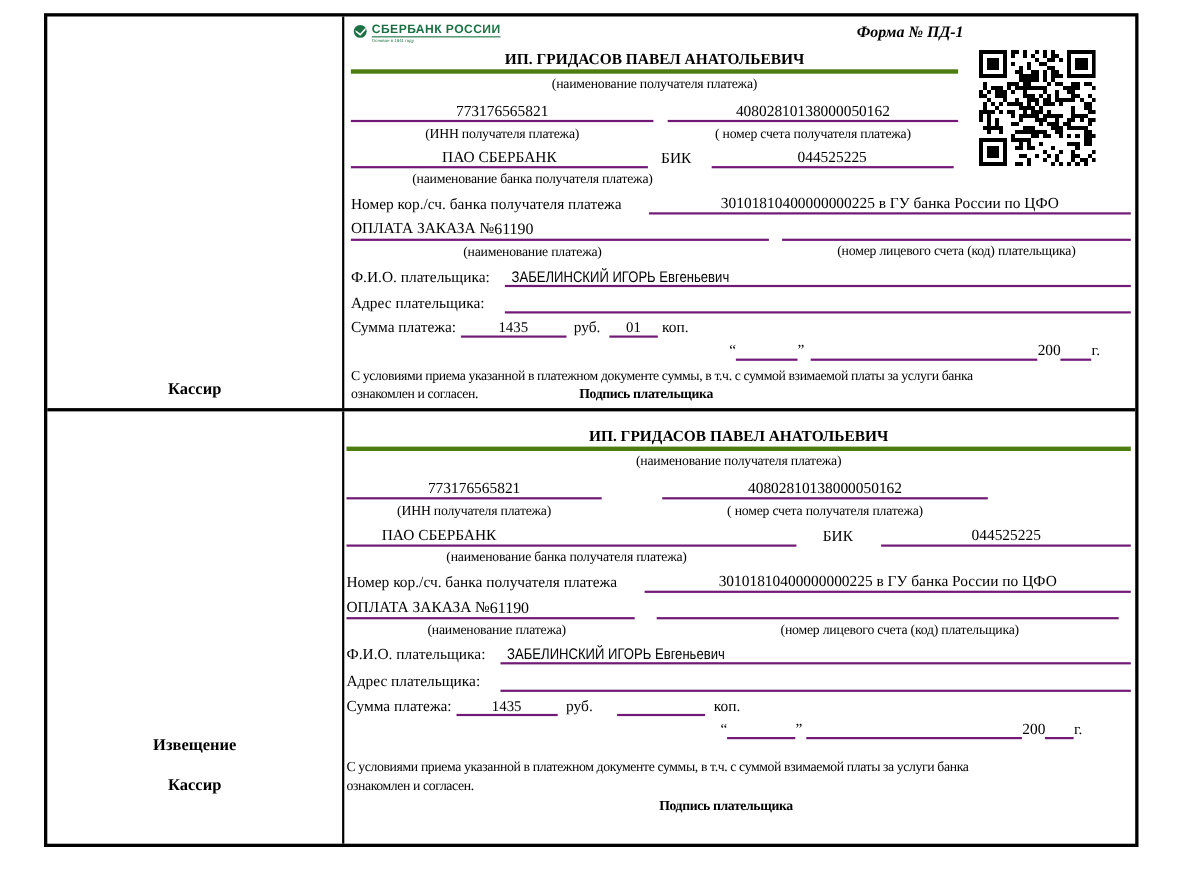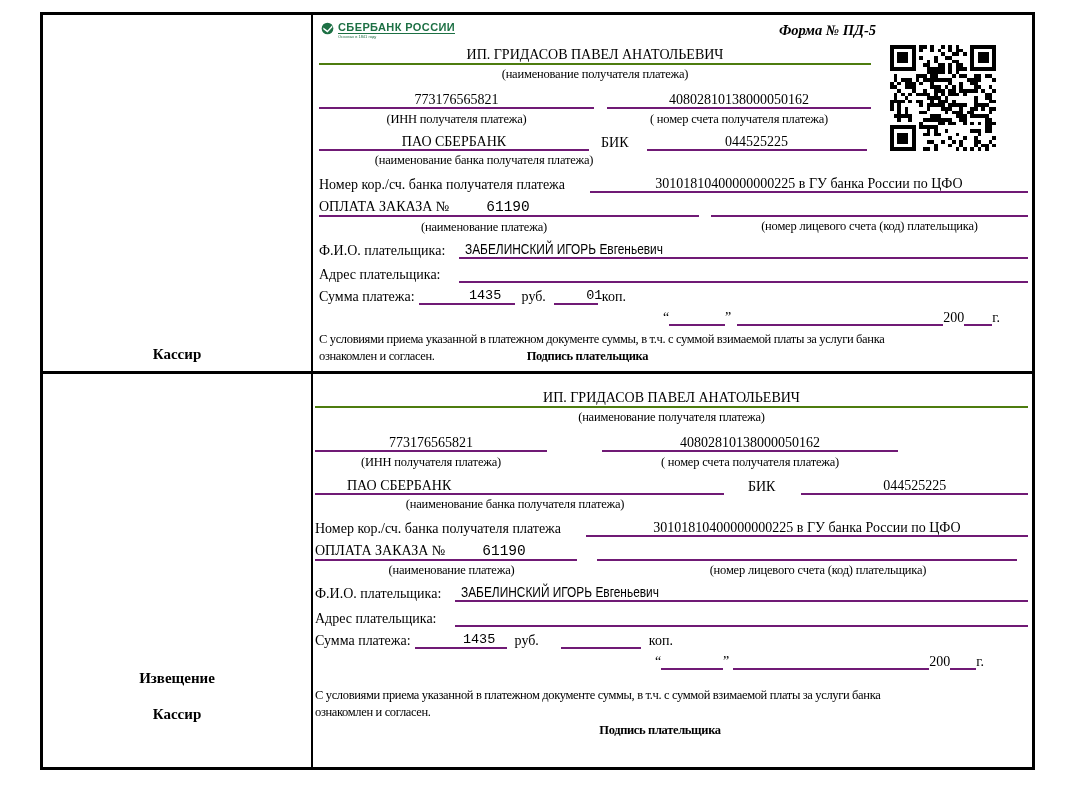--- a/index.html
+++ b/index.html
@@ -31,30 +31,30 @@
   .logo-txt{display:flex;flex-direction:column;}
   .logo-name{font-family:"Liberation Sans", sans-serif;font-weight:bold;font-size:11px;
         letter-spacing:.4px;color:#1d7044;border-bottom:1.5px solid #1d7044;line-height:1.1;}
   .logo-tag{font-family:"Liberation Sans", sans-serif;font-size:4px;color:#1d7044;line-height:1.4;}
   .form-no{position:absolute;right:152px;top:4px;font-weight:bold;font-style:italic;font-size:14.5px;}
 
   .qr{position:absolute;top:30px;right:36px;width:106px;height:106px;}
 
   .nm-wrap{width:552px;flex:none;}
   .nm-wrap.full{width:100%;}
-  .payee-name{font-weight:normal;font-size:14px;text-align:center;height:20px;
-        display:flex;align-items:flex-end;justify-content:center;border-bottom:2px solid #4d7c0f;}
+  .payee-name{font-weight:bold;font-size:14px;text-align:center;height:20px;
+        display:flex;align-items:flex-end;justify-content:center;border-bottom:4px solid #4d7c0f;}
   .caption{font-size:12.5px;text-align:center;height:17px;display:flex;
         align-items:flex-end;justify-content:center;letter-spacing:-0.2px;}
 
   .frow{display:flex;align-items:flex-end;flex:none;}
   .ul{border-bottom:2px solid #701a75;display:flex;align-items:flex-end;justify-content:center;}
   .val{font-size:14px;line-height:1.1;}
   .lab{font-size:14px;line-height:1.15;}
-  .sansval{font-family:Liberation Mono, monospace;font-size:13.5px;line-height:1.05;margin-left:37px;}
+  .sansval{font-family:Liberation Serif, serif;font-size:13.5px;line-height:1.05;}
   .cond-name{font-family:"Liberation Sans", sans-serif;font-size:14px;line-height:1.05;
         display:inline-block;transform:scaleX(.85);transform-origin:left bottom;white-space:nowrap;}
 
   .conditions{letter-spacing:-0.35px;font-size:12.5px;line-height:1.35;}
   .sig{font-weight:bold;letter-spacing:-0.35px;font-size:12.5px;}
 
   .spacer{flex:none;}
   .grow{flex:1;min-width:0;align-items:center;}
 </style>
 </head>
@@ -75,21 +75,21 @@
             <div class="logo">
               <svg class="logo-icon" viewBox="0 0 20 20">
                 <circle cx="10" cy="10" r="9" fill="#1d7044"></circle>
                 <path d="M3.5 8.5 L10 13 L17.5 4.5 L17.5 8 L10 16 L3.5 11 Z" fill="#ffffff"></path>
               </svg>
               <div class="logo-txt">
                 <span class="logo-name">СБЕРБАНК РОССИИ</span>
                 <span class="logo-tag">Основан в 1841 году</span>
               </div>
             </div>
-            <div class="form-no">Форма № ПД-5</div>
+            <div class="form-no">Форма № ПД-1</div>
           </div>
 
           <div class="qr"><svg viewBox="0 0 29 29" width="106" height="106" shape-rendering="crispEdges" fill="#000">
     <rect width="29" height="29" fill="#fff"></rect>
                 <rect x="8" y="0" width="1" height="1"></rect>
                 <rect x="9" y="0" width="1" height="1"></rect>
                 <rect x="11" y="0" width="1" height="1"></rect>
                 <rect x="14" y="0" width="1" height="1"></rect>
                 <rect x="16" y="0" width="1" height="1"></rect>
                 <rect x="18" y="0" width="1" height="1"></rect>

